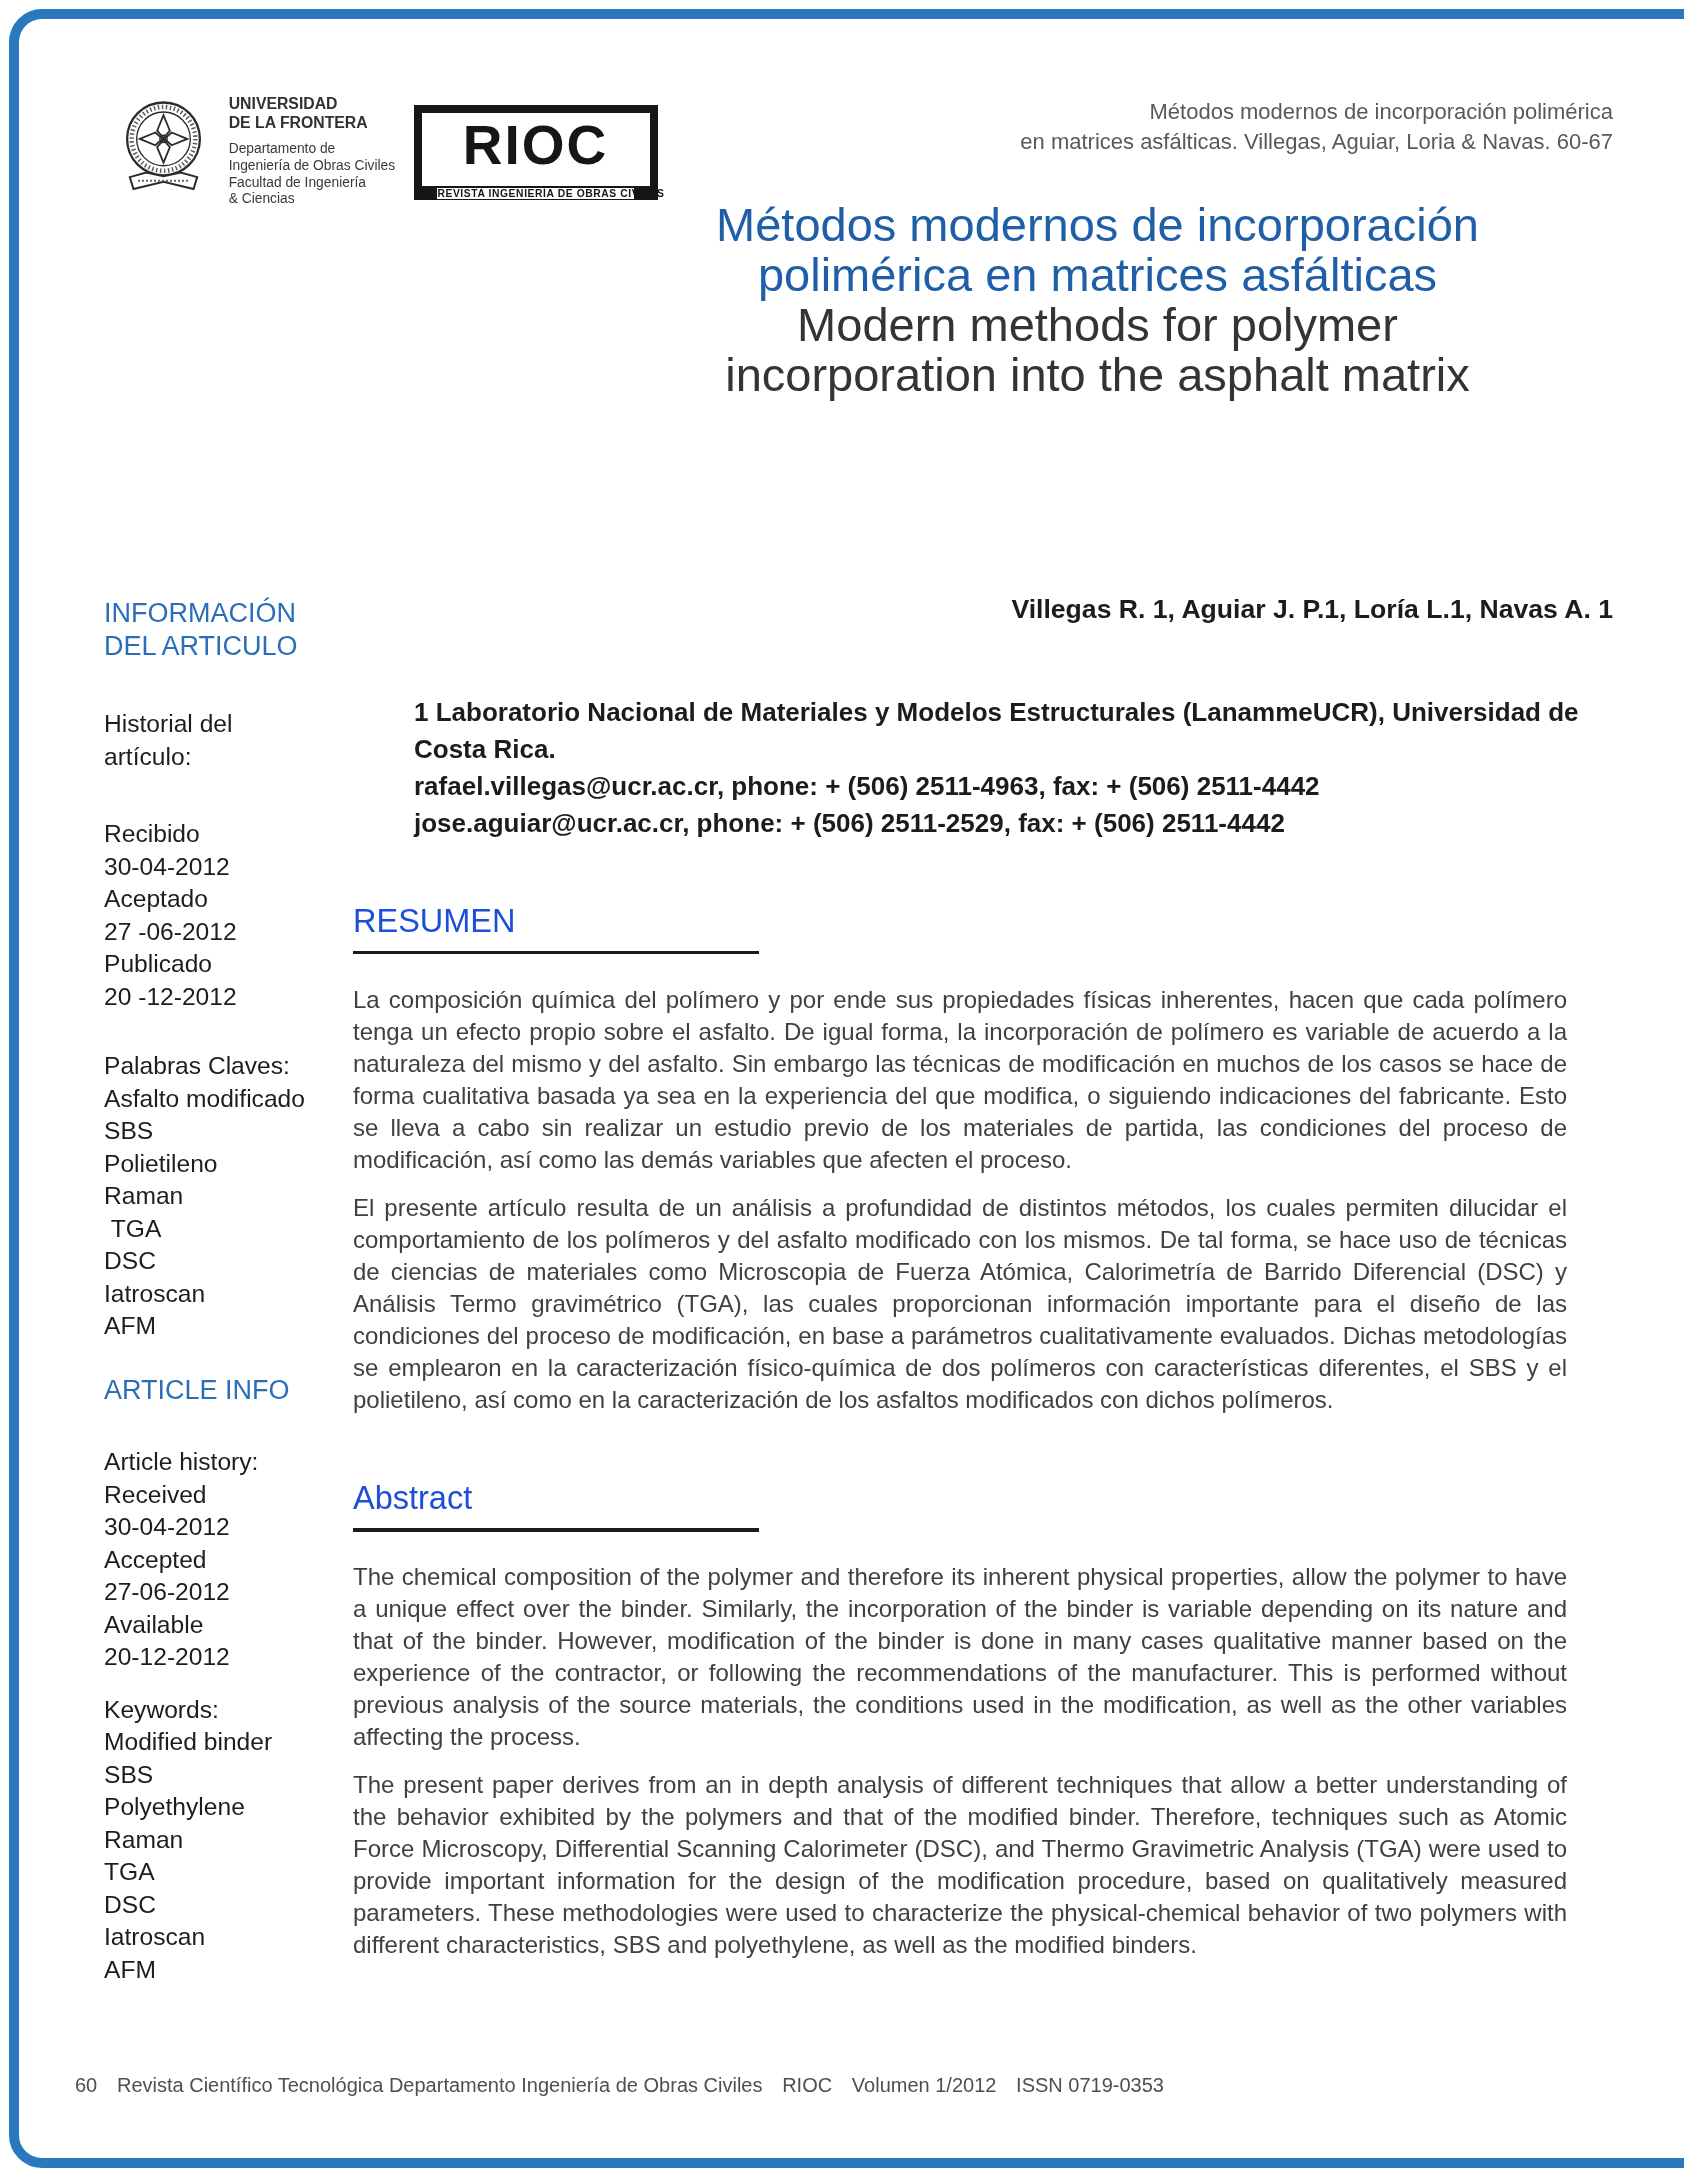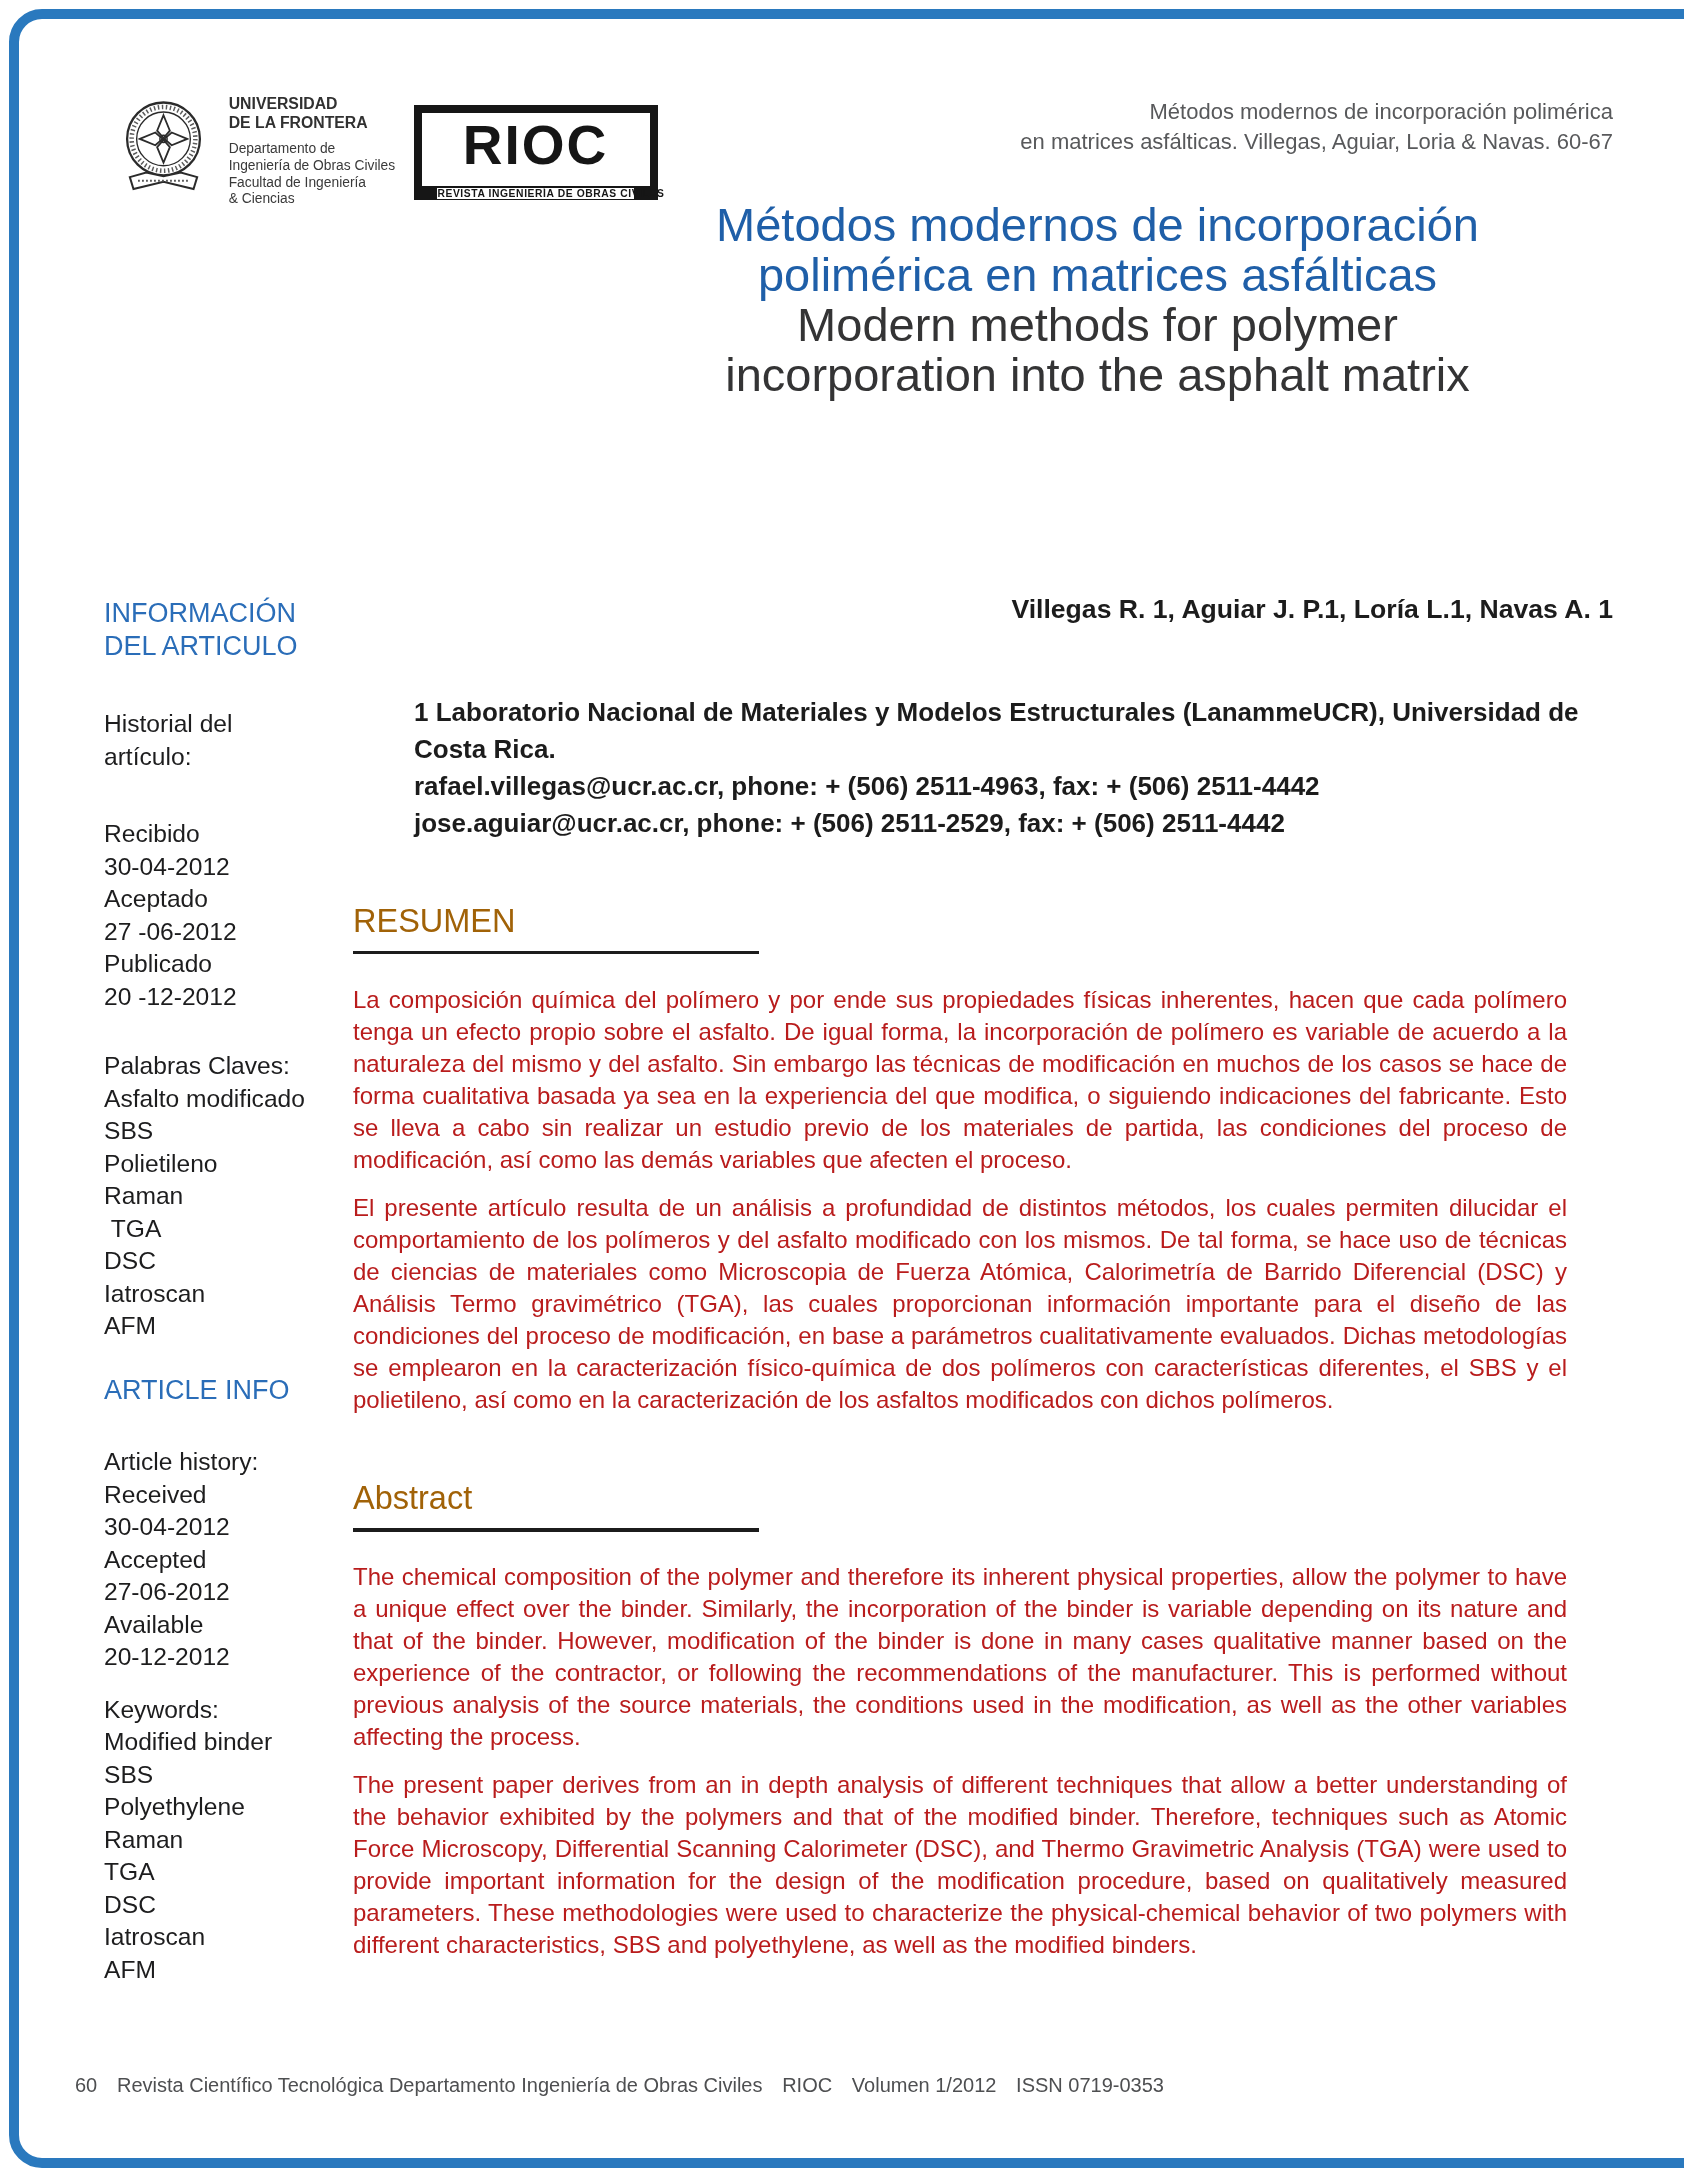--- a/index.html
+++ b/index.html
@@ -44,25 +44,25 @@
   .sidebar{position:absolute;top:597px;left:104px;width:248px;font-size:24.6px;line-height:32.5px;color:#1d1d1e;}
   .sb-heading .sb-line{color:var(--sidebar-blue);font-size:27px;line-height:33px;}
   .sb-line{white-space:pre-wrap;}
   .gap-46{margin-top:45px;}
   .gap-40{margin-top:39px;}
   .gap-38{margin-top:37px;}
   .gap-36{margin-top:20px;}
   .gap-32{margin-top:31.5px;}
   
   .main{position:absolute;top:882px;left:353px;width:1214px;color:#1d1d1f;}
-  .sec-heading{font-size:32.5px;line-height:39px;margin:19.7px 0 0 0;font-weight:400;color:#a16207;}
+  .sec-heading{font-size:32.5px;line-height:39px;margin:19.7px 0 0 0;font-weight:400;color:#1d4ed8;}
   .sec-heading.abstract{margin-top:63px;}
   .sec-rule{width:406px;height:3.9px;background:#1c1c1c;margin-top:9.9px;}
   .paras{margin-top:29.6px;}
-  .body-para{font-size:24px;line-height:32px;text-align:justify;margin:0;color:#b91c1c;}
+  .body-para{font-size:24px;line-height:32px;text-align:justify;margin:0;color:#404040;}
   .body-para ~ .body-para{margin-top:15.8px;}
   
   .footer{position:absolute;left:75px;top:2074px;font-size:20px;color:#4e4f51;white-space:nowrap;}
   .footer-seg + .footer-seg{margin-left:19.7px;}
 </style>
 </head>
 <body>
 
 <div class="sheet">
   <div class="frame"></div>

